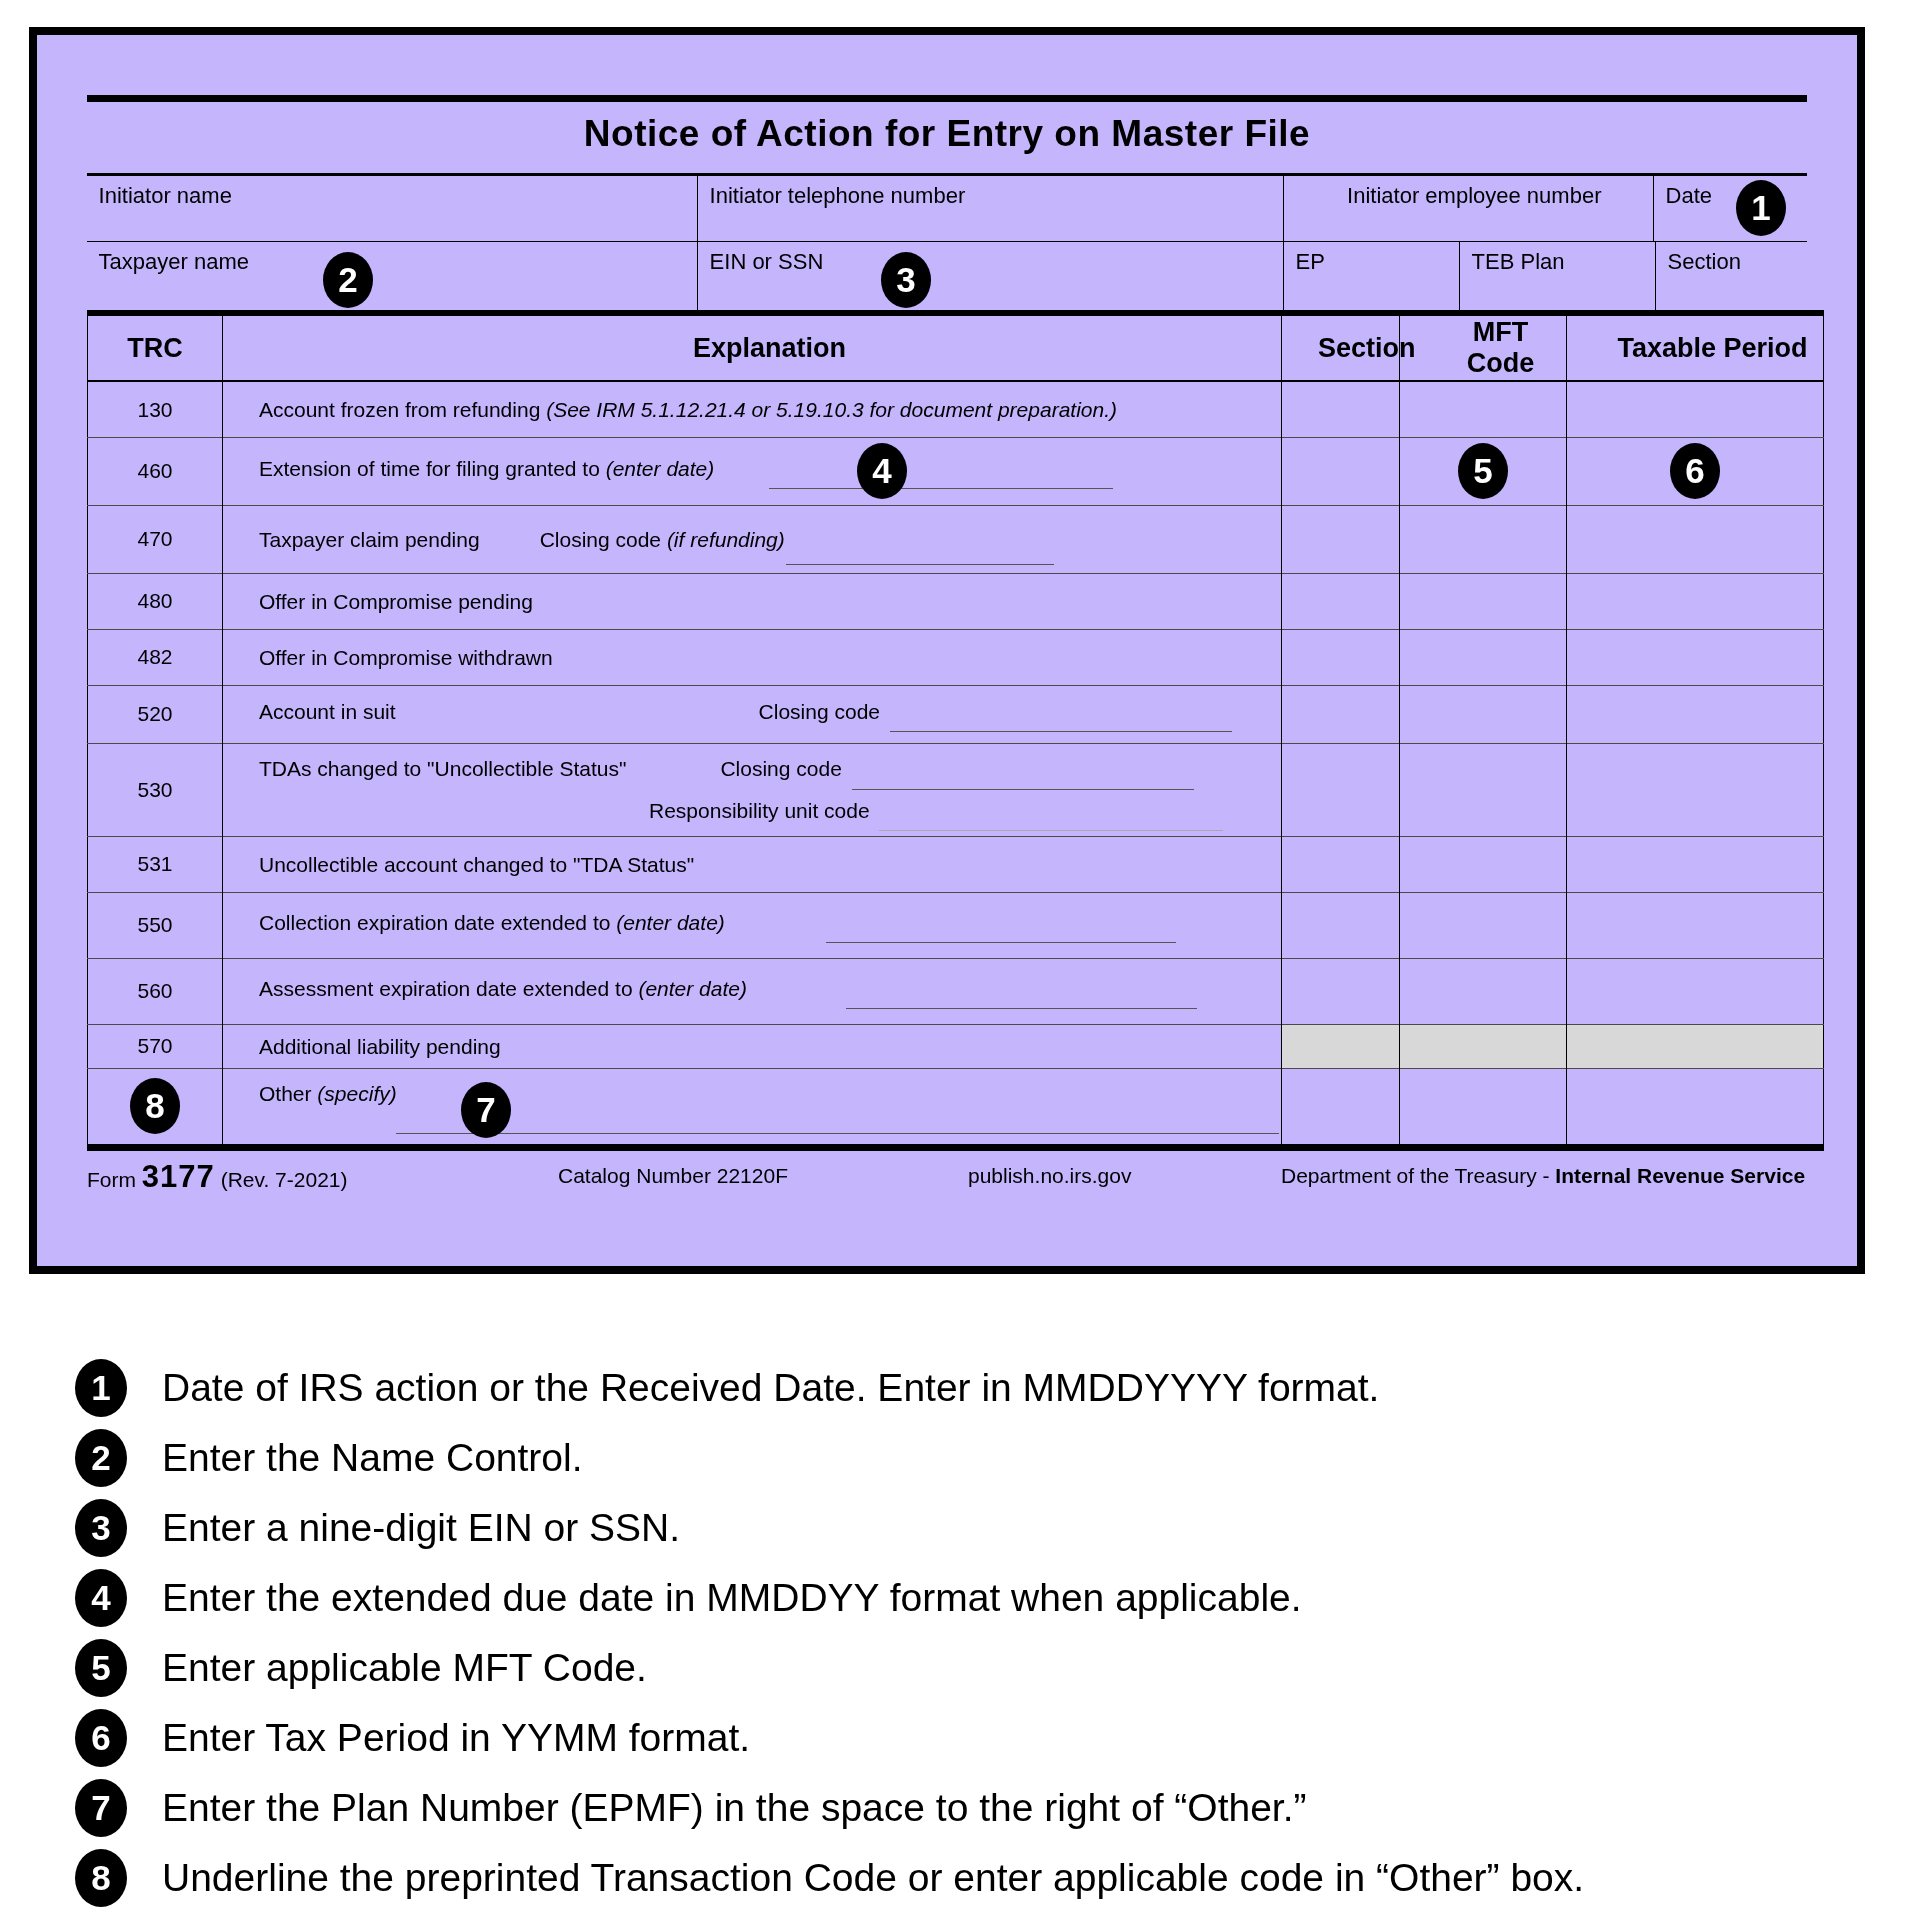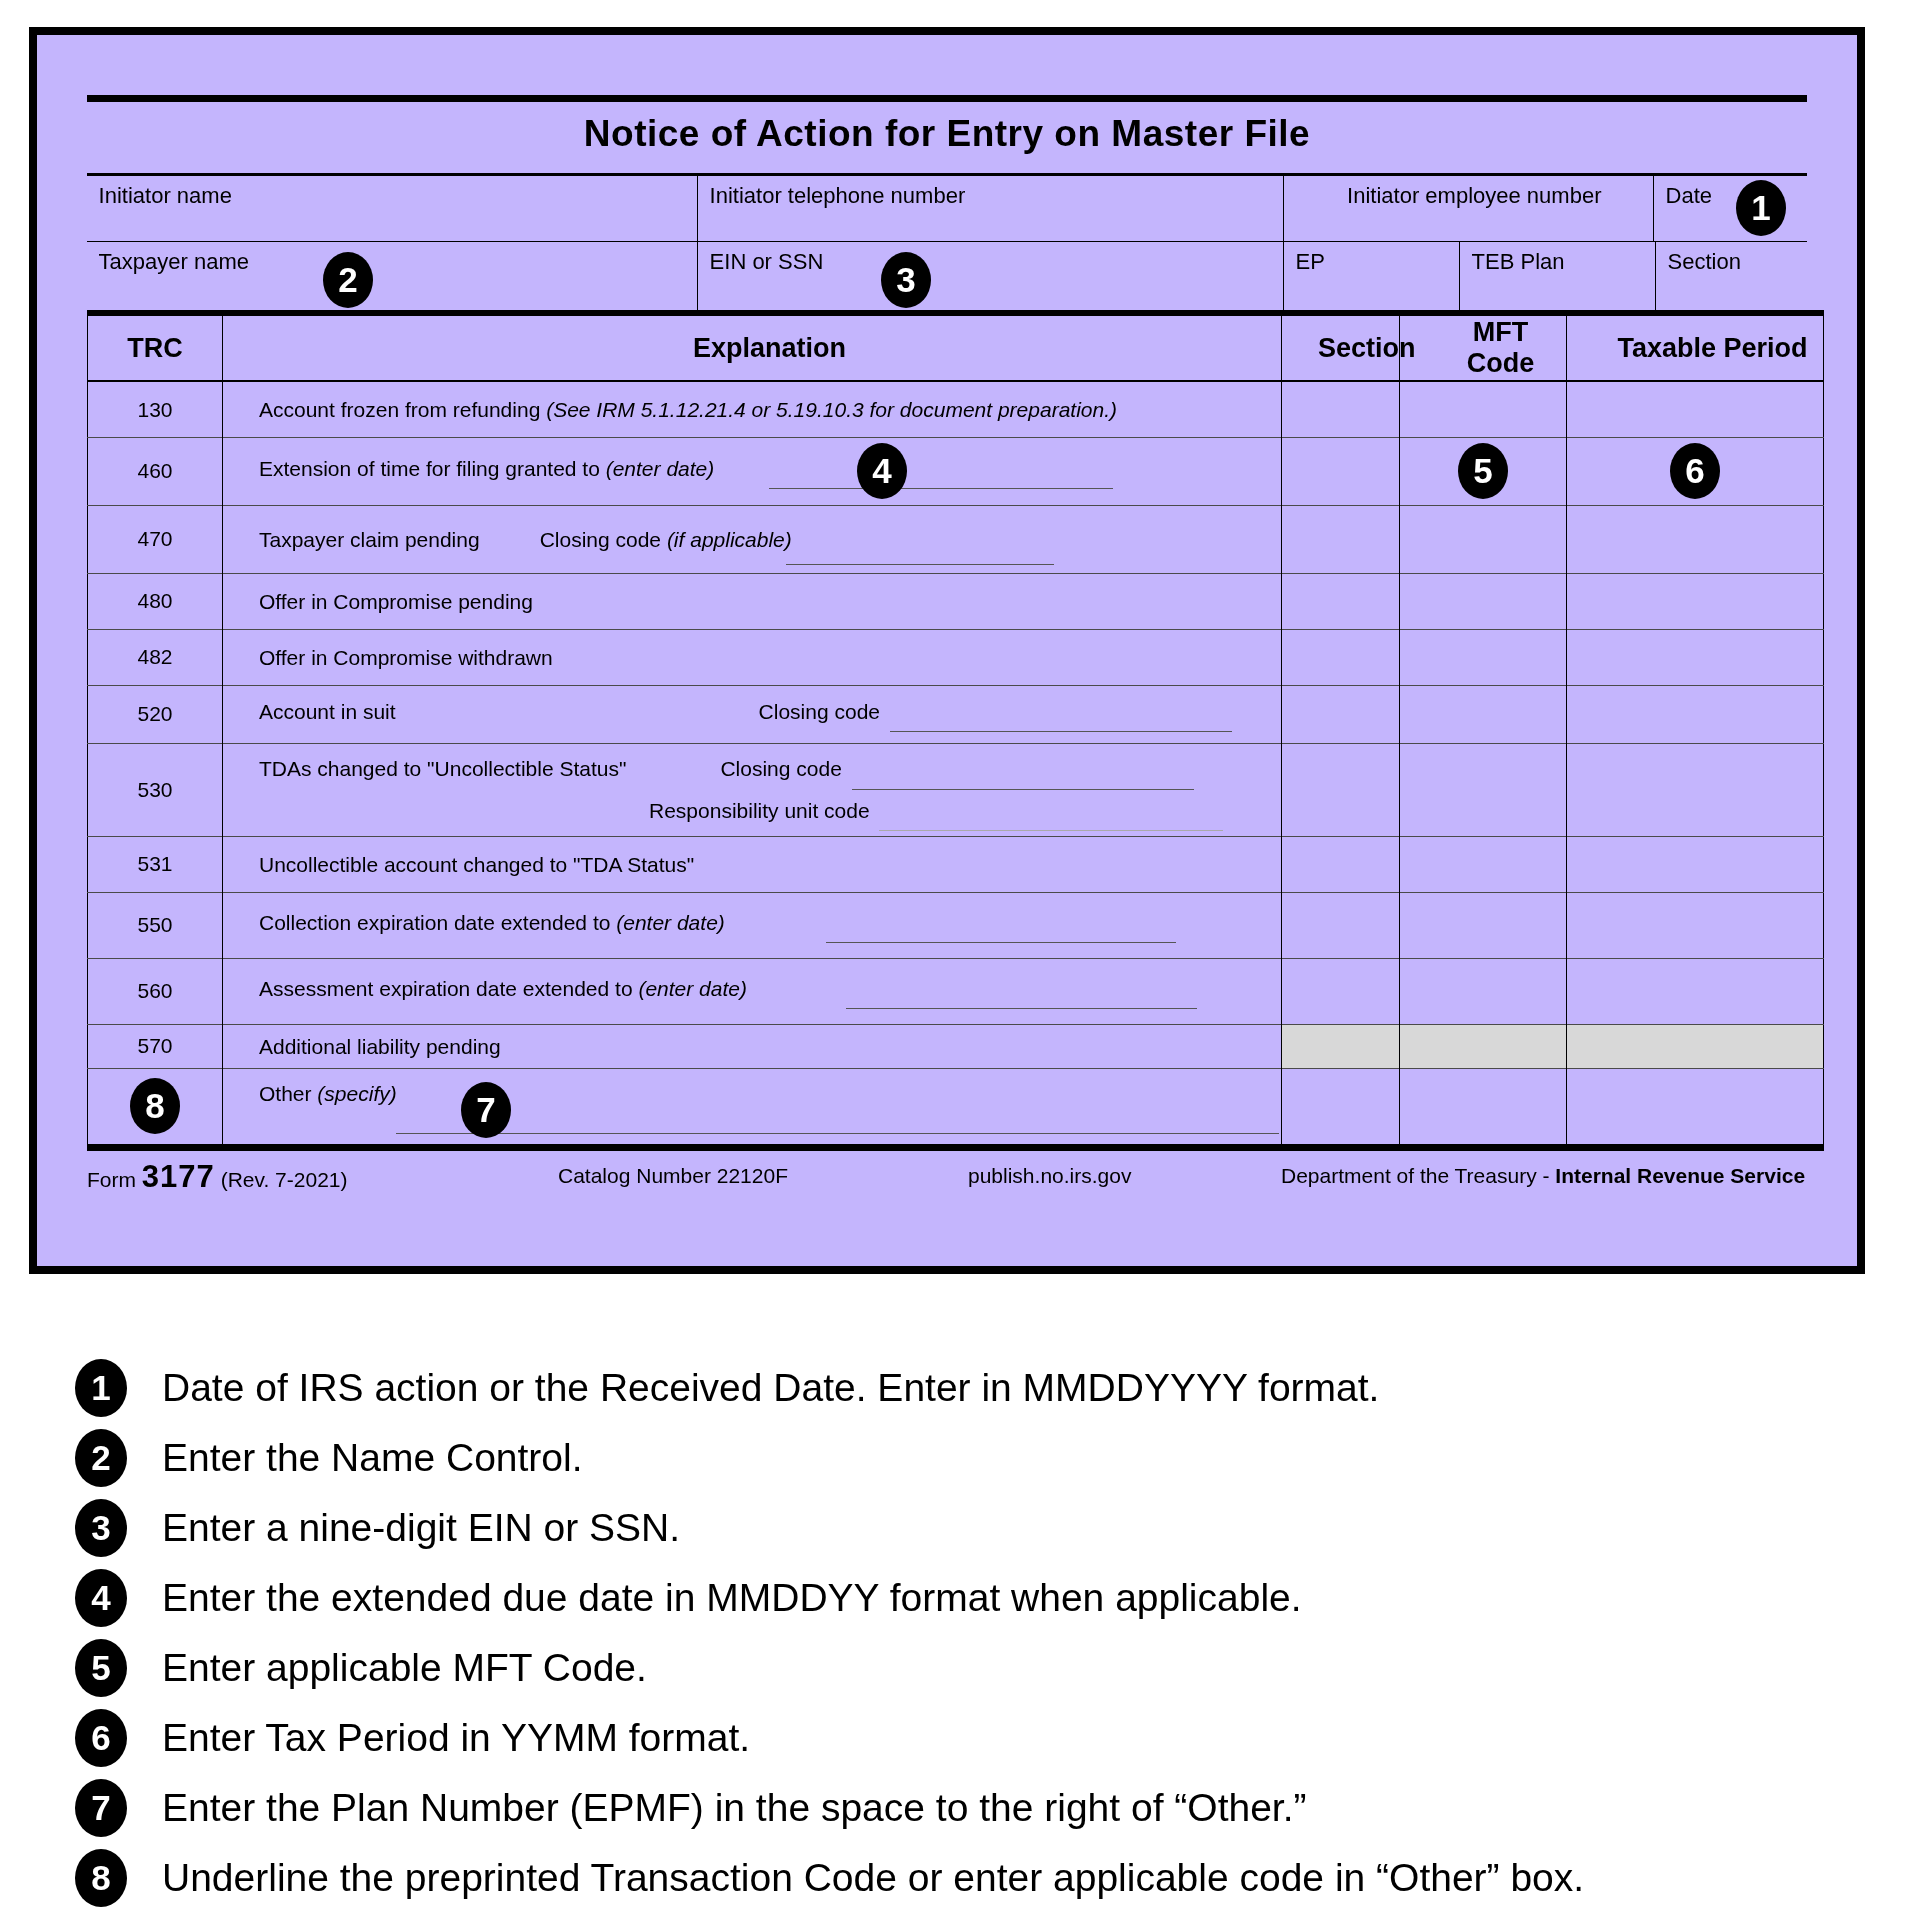--- a/index.html
+++ b/index.html
@@ -163,21 +163,21 @@
               <div class="callout pos-mid">5</div>
             </td>
             <td class="tax">
               <div class="callout pos-mid">6</div>
             </td>
           </tr>
           <tr class="row-470">
             <td class="trc">470</td>
             <td class="expl">
               <span class="blank abs" style="width: 268px; left: 563px; bottom: 7.7px;"></span>
-              <div class="line"><span>Taxpayer claim pending</span><span style="margin-left: 60px;">Closing code </span><span class="it">(if applicable)</span></div>
+              <div class="line"><span>Taxpayer claim pending</span><span style="margin-left: 60px;">Closing code </span><span class="it">(if refunding)</span></div>
             </td>
             <td class="sec"></td>
             <td class="mft"></td>
             <td class="tax"></td>
           </tr>
           <tr class="row-480">
             <td class="trc">480</td>
             <td class="expl">
               <div class="line"><span>Offer in Compromise pending</span></div>
             </td>

